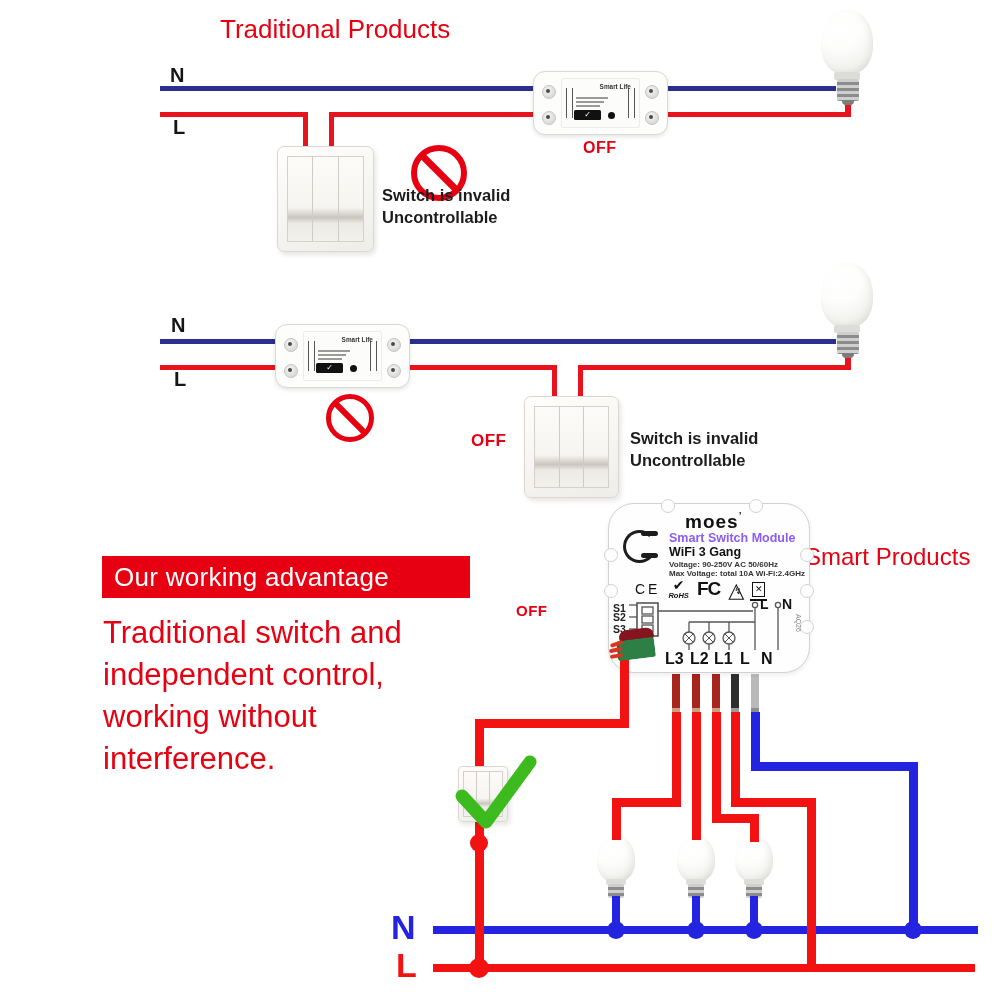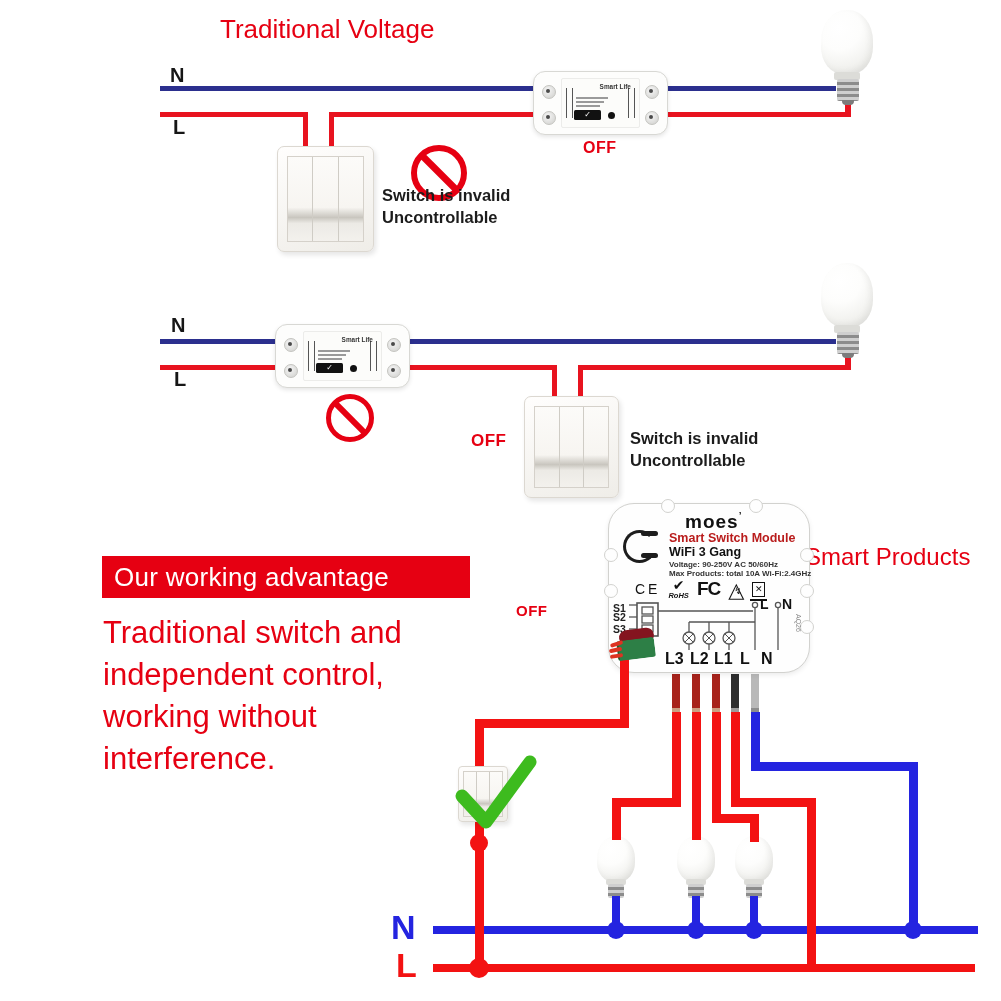--- a/index.html
+++ b/index.html
@@ -74,21 +74,21 @@
     border-radius:50%; background:#111; }
 
   
   .moes { position:absolute; background:#fefefe; border:1px solid #d2d2cf; border-radius:26px;
     box-shadow:0 2px 5px rgba(0,0,0,0.08); box-sizing:border-box; }
   .moes .bump { position:absolute; width:12px; height:12px; border-radius:50%;
     background:#fefefe; border:1px solid #d2d2cf; }
   .moes .brand { position:absolute; left:76px; top:7px; font-size:19px; font-weight:700;
     letter-spacing:1px; color:#111; }
   .moes .brand::after { content:"ʼ"; font-size:10px; vertical-align:top; }
-  .moes .pname { position:absolute; left:60px; top:27px; font-size:12.5px; font-weight:700; color:#b91c1c; }
+  .moes .pname { position:absolute; left:60px; top:27px; font-size:12.5px; font-weight:700; color:#8b5cf6; }
   .moes .pvar { position:absolute; left:60px; top:41px; font-size:12.5px; font-weight:700; color:#111; }
   .moes .spec { position:absolute; left:60px; font-size:8px; font-weight:600; color:#333; white-space:nowrap; }
   .moes .clip { position:absolute; left:14px; top:26px; width:27px; height:27px;
     border:3.5px solid #1d1d1d; border-radius:50%; border-right-color:transparent; }
   .moes .clipbar { position:absolute; background:#1d1d1d; width:17px; height:4.5px; border-radius:2.5px; }
   .moes .certs { position:absolute; left:26px; top:74px; display:flex; align-items:center; gap:8px; color:#111; }
   .moes .ce { font-size:14px; letter-spacing:3px; font-weight:500; }
   .moes .rohs { display:flex; flex-direction:column; align-items:center; line-height:1; }
   .moes .rohs b { font-size:14px; }
   .moes .rohs i { font-size:7.5px; font-weight:700; }
@@ -122,21 +122,21 @@
     line-height:42px; padding-left:12px; box-sizing:border-box; letter-spacing:.3px; }
   .bigred { position:absolute; color:#e60012; font-size:31px; font-weight:500; line-height:42px; }
   .smallred { position:absolute; color:#e60012; font-size:22.5px; font-weight:500; line-height:38px; }
   .smarttitle { position:absolute; color:#e60012; font-size:24px; font-weight:500; }
 </style>
 </head>
 <body>
 
 <div class="canvas">
 
-  <div class="sect-title" style="left:220px; top:14px;">Traditional Voltage</div>
+  <div class="sect-title" style="left:220px; top:14px;">Traditional Products</div>
 
   <span class="nl" style="left:170px; top:64px;">N</span>
   <span class="nl" style="left:173px; top:116px;">L</span>
 
   <div class="w navy" style="left:160px; top:86px; width:386px; height:5px;"></div>
   <div class="w navy" style="left:657px; top:86px; width:179px; height:5px;"></div>
   <div class="w wred" style="left:160px; top:112px; width:148px; height:5px;"></div>
   <div class="w wred" style="left:303px; top:112px; width:5px; height:36px;"></div>
   <div class="w wred" style="left:329px; top:112px; width:5px; height:36px;"></div>
   <div class="w wred" style="left:329px; top:112px; width:217px; height:5px;"></div>
@@ -257,21 +257,21 @@
     <span class="bump" style="left:140px; top:-5px;"></span>
 
     <div class="clip"></div>
     <span class="clipbar" style="left:32px; top:27px;"></span>
     <span class="clipbar" style="left:32px; top:49px;"></span>
 
     <div class="brand">moes</div>
     <div class="pname">Smart Switch Module</div>
     <div class="pvar">WiFi 3 Gang</div>
     <div class="spec" style="top:56px;">Voltage: 90-250V AC 50/60Hz</div>
-    <div class="spec" style="top:65px;">Max Products: total 10A Wi-Fi:2.4GHz</div>
+    <div class="spec" style="top:65px;">Max Voltage: total 10A Wi-Fi:2.4GHz</div>
 
     <div class="certs">
       <span class="ce">CE</span>
       <span class="rohs">
           <b>✔</b>
           <i>RoHS</i>
         </span>
       <span class="fcc">FC</span>
       <span class="tri">△<i>↯</i></span>
       <span class="bin">✕</span>

